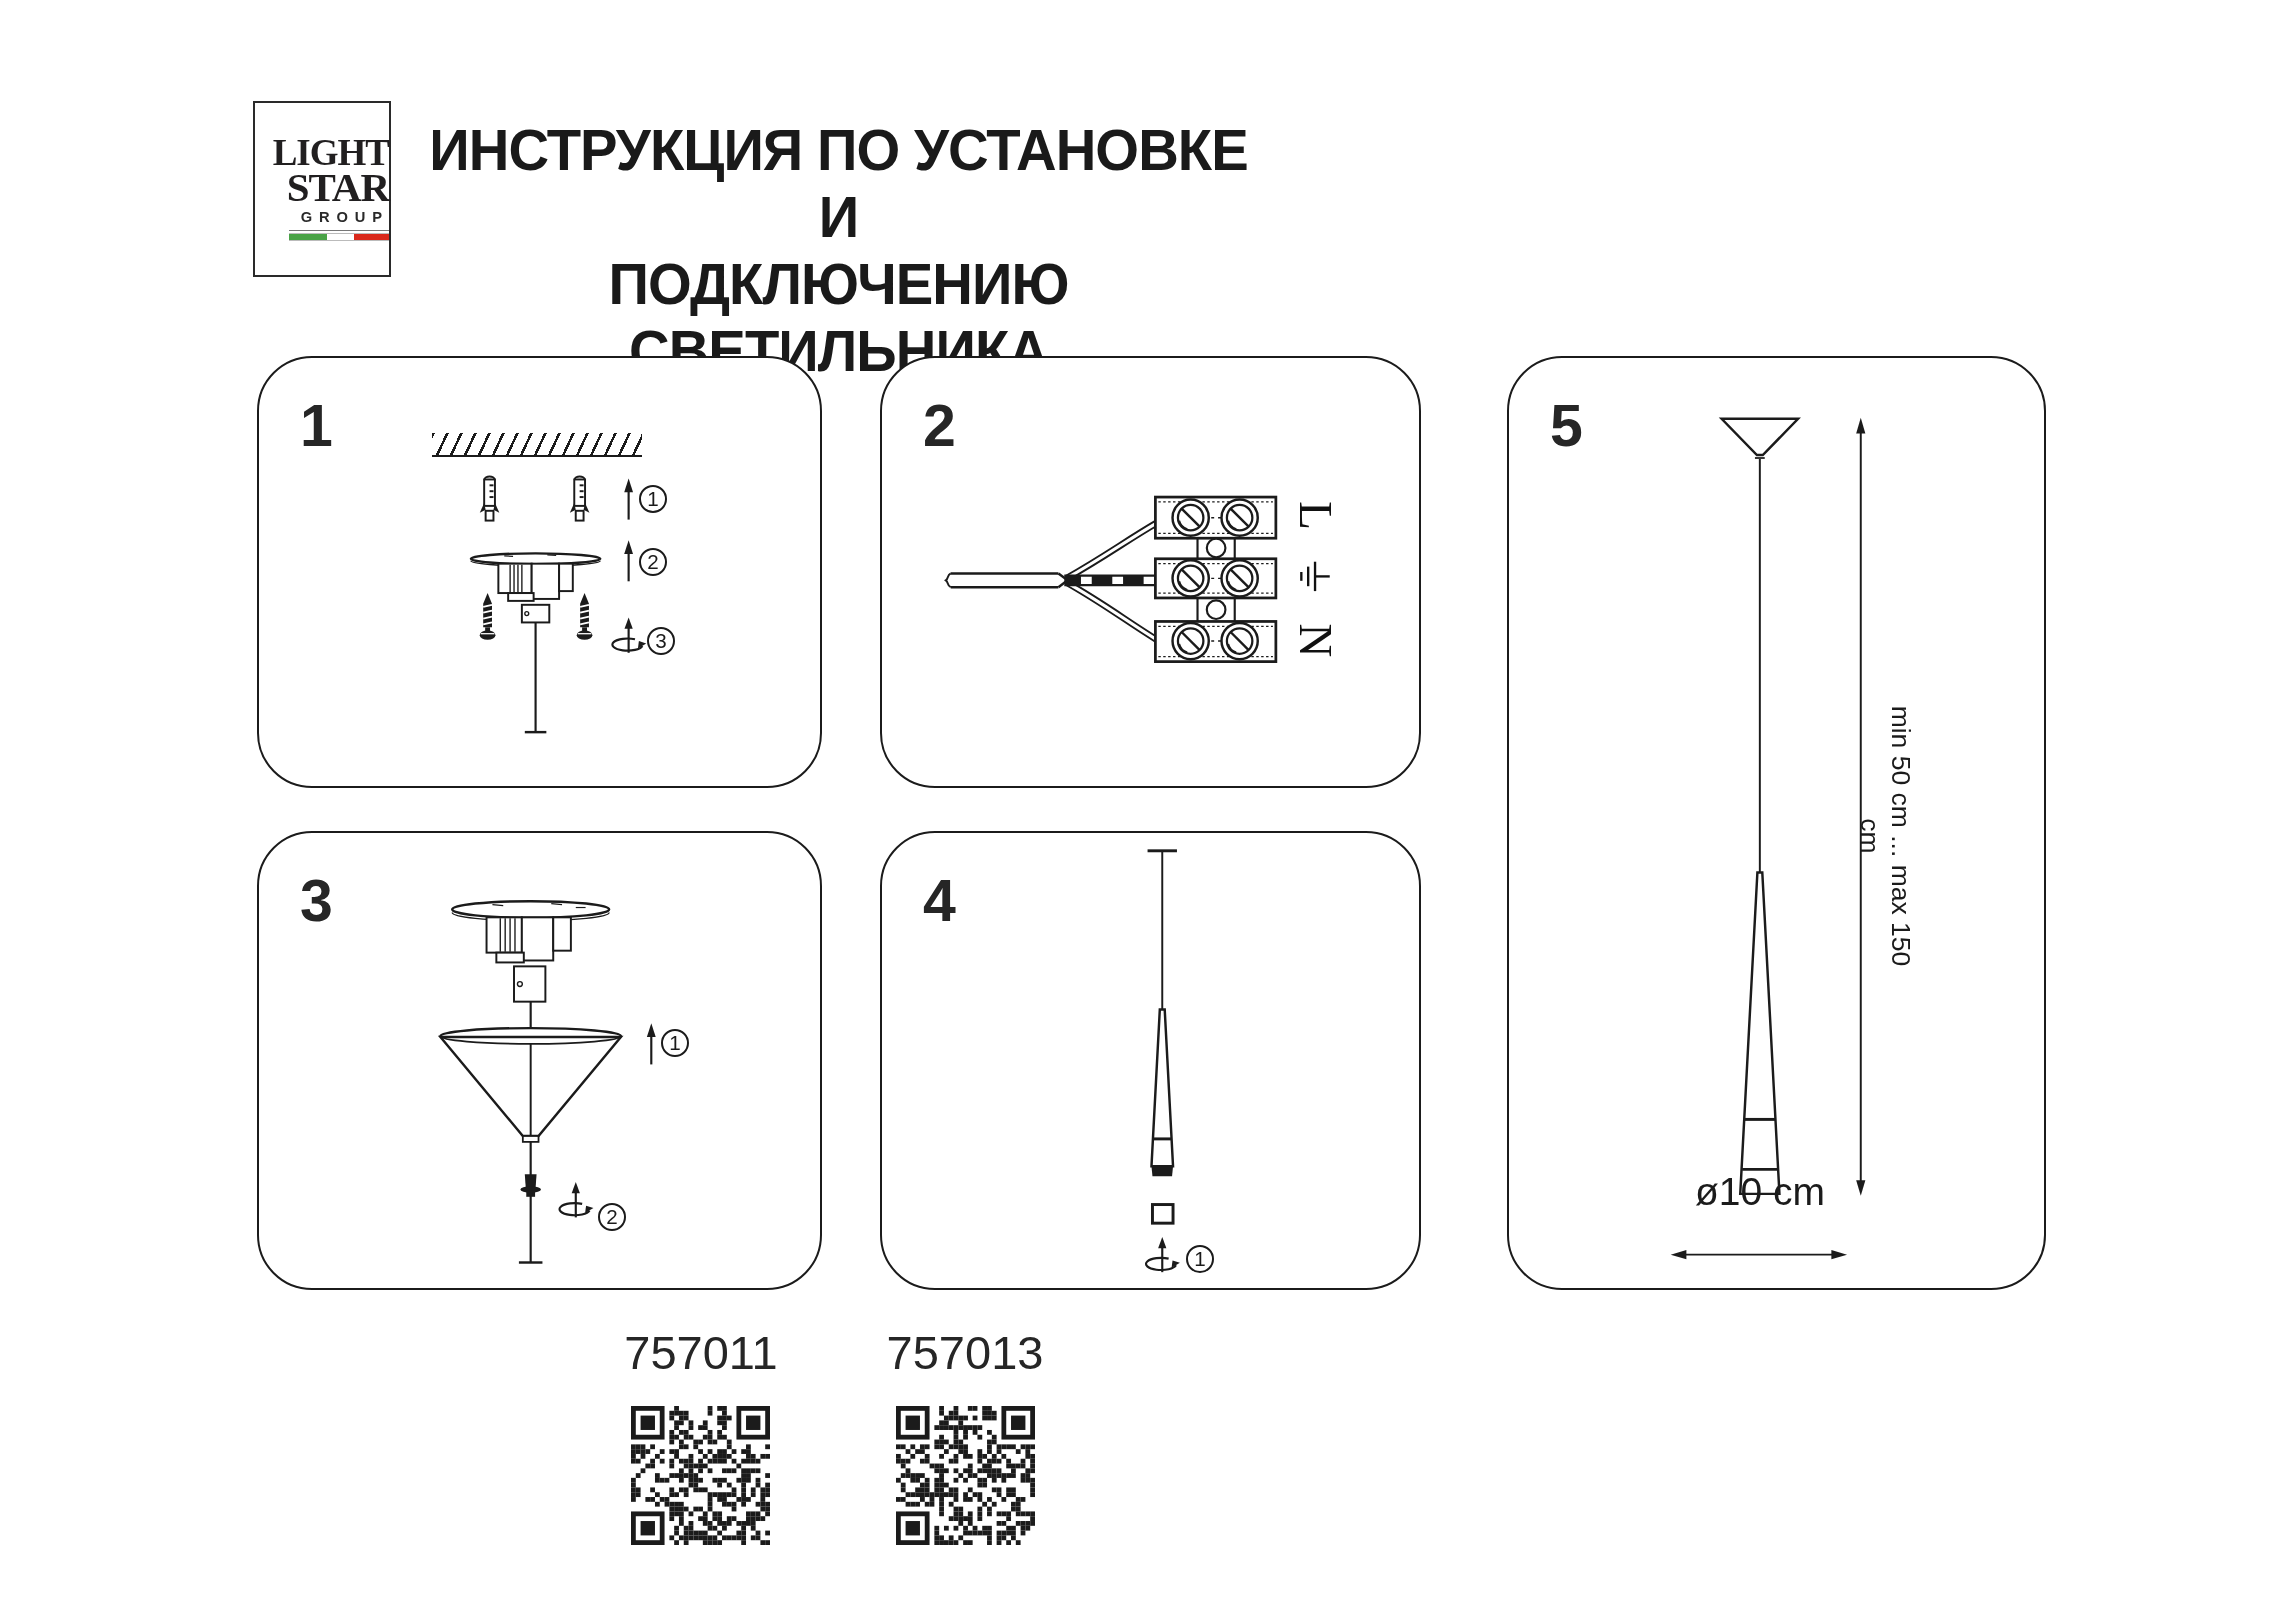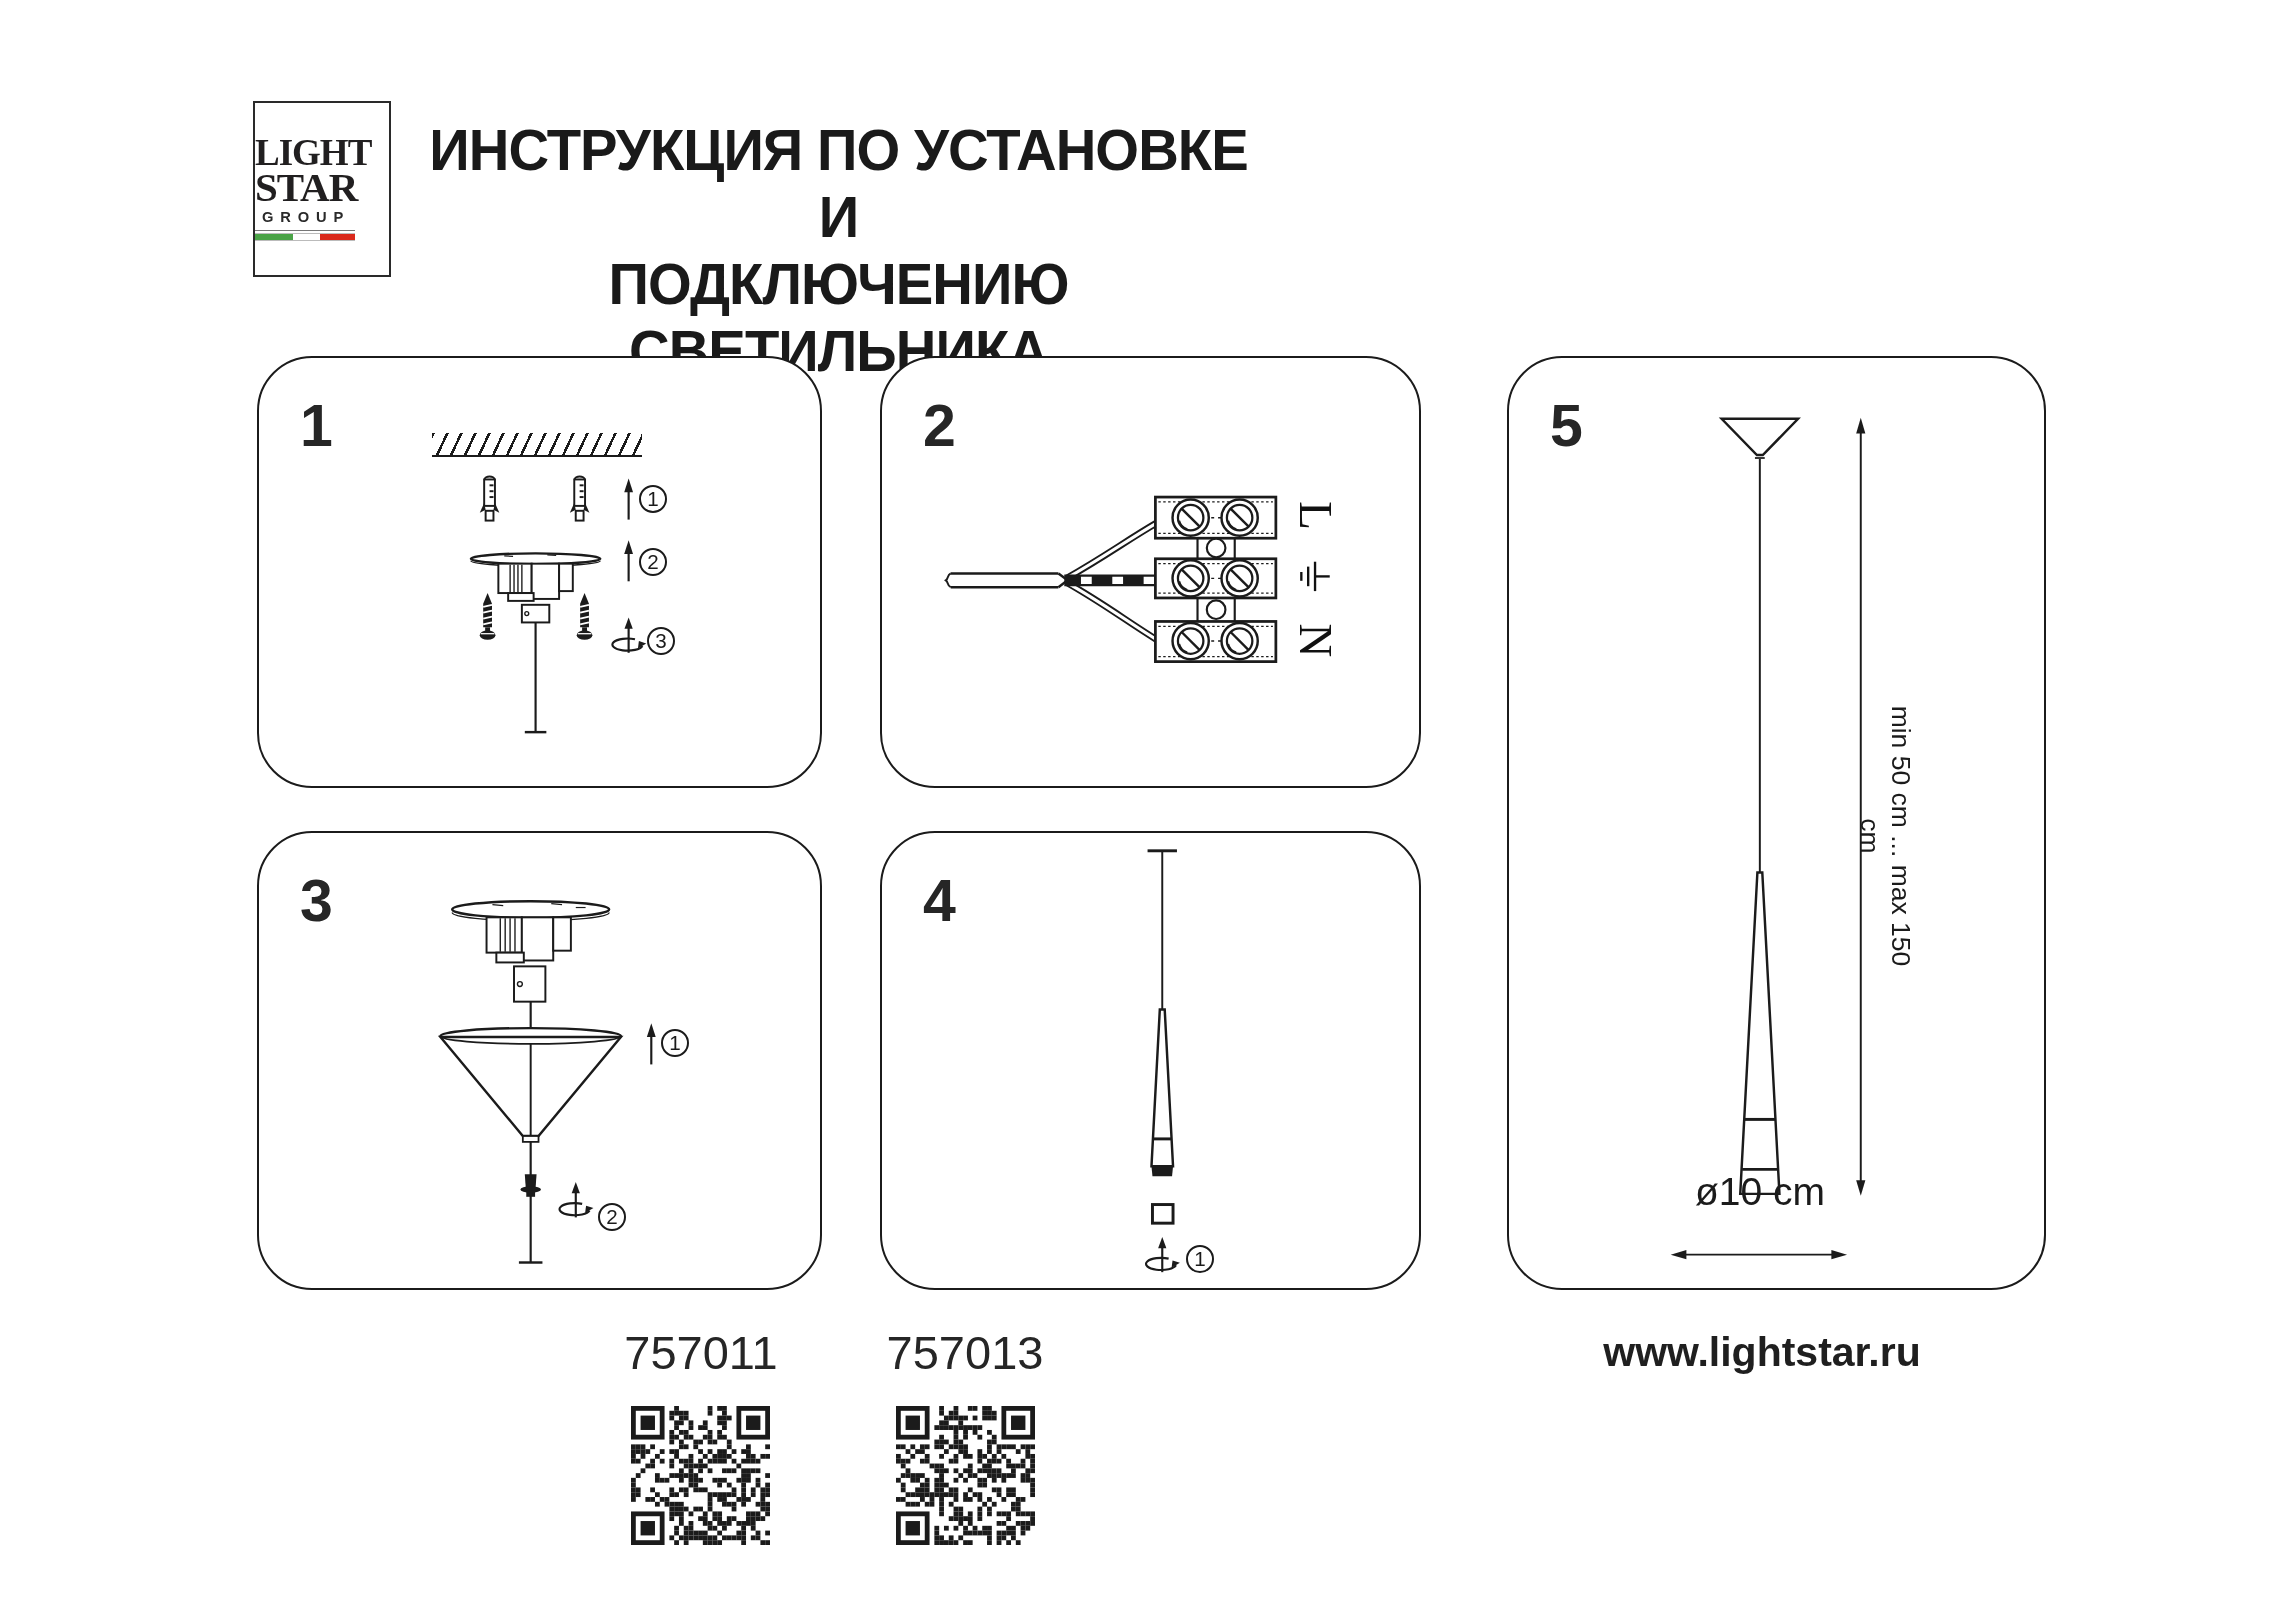--- a/index.html
+++ b/index.html
@@ -2,21 +2,21 @@
 <html><head>
 <meta charset="utf-8">
 <style>
   html,body{margin:0;padding:0;background:#ffffff;}
   .page{position:relative;width:2293px;height:1621px;background:#fff;overflow:hidden;
         font-family:"Liberation Sans",sans-serif;color:#1b1b1b;}
   .abs{position:absolute;}
 
   
   .logo-box{left:253px;top:101px;width:134px;height:172px;border:2px solid #2a2a2a;
-            display:flex;flex-direction:column;align-items:flex-start;justify-content:center;}
+            display:flex;flex-direction:column;align-items:flex-end;justify-content:center;}
   .logo-word{font-family:"Liberation Serif",serif;font-weight:700;line-height:.88;
              letter-spacing:-1px;color:#211f20;}
   .logo-word.l1{font-size:37px;}
   .logo-word.l2{font-size:41px;}
   .logo-group{font-family:"Liberation Sans",sans-serif;font-weight:700;font-size:14.7px;
               letter-spacing:6.9px;margin:3.9px 0 0 6.9px;color:#2a2a2a;}
   .flag{width:100px;height:7.8px;margin-top:4.9px;border-top:1.5px solid #777;padding-top:2px;
         display:flex;}
   .flag span{height:5.9px;display:block;border-top:0.5px solid #bbb;border-bottom:0.5px solid #bbb;}
   .flag .g{width:38%;background:#4aa347;}
@@ -935,16 +935,15 @@
         <rect x="0" y="0" width="34.275862068965516" height="34.275862068965516" fill="#1b1b1b"></rect>
         <rect x="4.896551724137931" y="4.896551724137931" width="24.48275862068965" height="24.48275862068965" fill="#fff"></rect>
         <rect x="9.793103448275861" y="9.793103448275861" width="14.689655172413792" height="14.689655172413792" fill="#1b1b1b"></rect>
         <rect x="107.72413793103448" y="0" width="34.275862068965516" height="34.275862068965516" fill="#1b1b1b"></rect>
         <rect x="112.62068965517241" y="4.896551724137931" width="24.48275862068965" height="24.48275862068965" fill="#fff"></rect>
         <rect x="117.51724137931033" y="9.793103448275861" width="14.689655172413792" height="14.689655172413792" fill="#1b1b1b"></rect>
         <rect x="0" y="107.72413793103448" width="34.275862068965516" height="34.275862068965516" fill="#1b1b1b"></rect>
         <rect x="4.896551724137931" y="112.62068965517241" width="24.48275862068965" height="24.48275862068965" fill="#fff"></rect>
         <rect x="9.793103448275861" y="117.51724137931033" width="14.689655172413792" height="14.689655172413792" fill="#1b1b1b"></rect>
       </svg></div>
-  <span class="website" style="left:1556px;top:1329px;">www.lightstar.ru</span>
 
 </div>
 
 
 </body></html>

